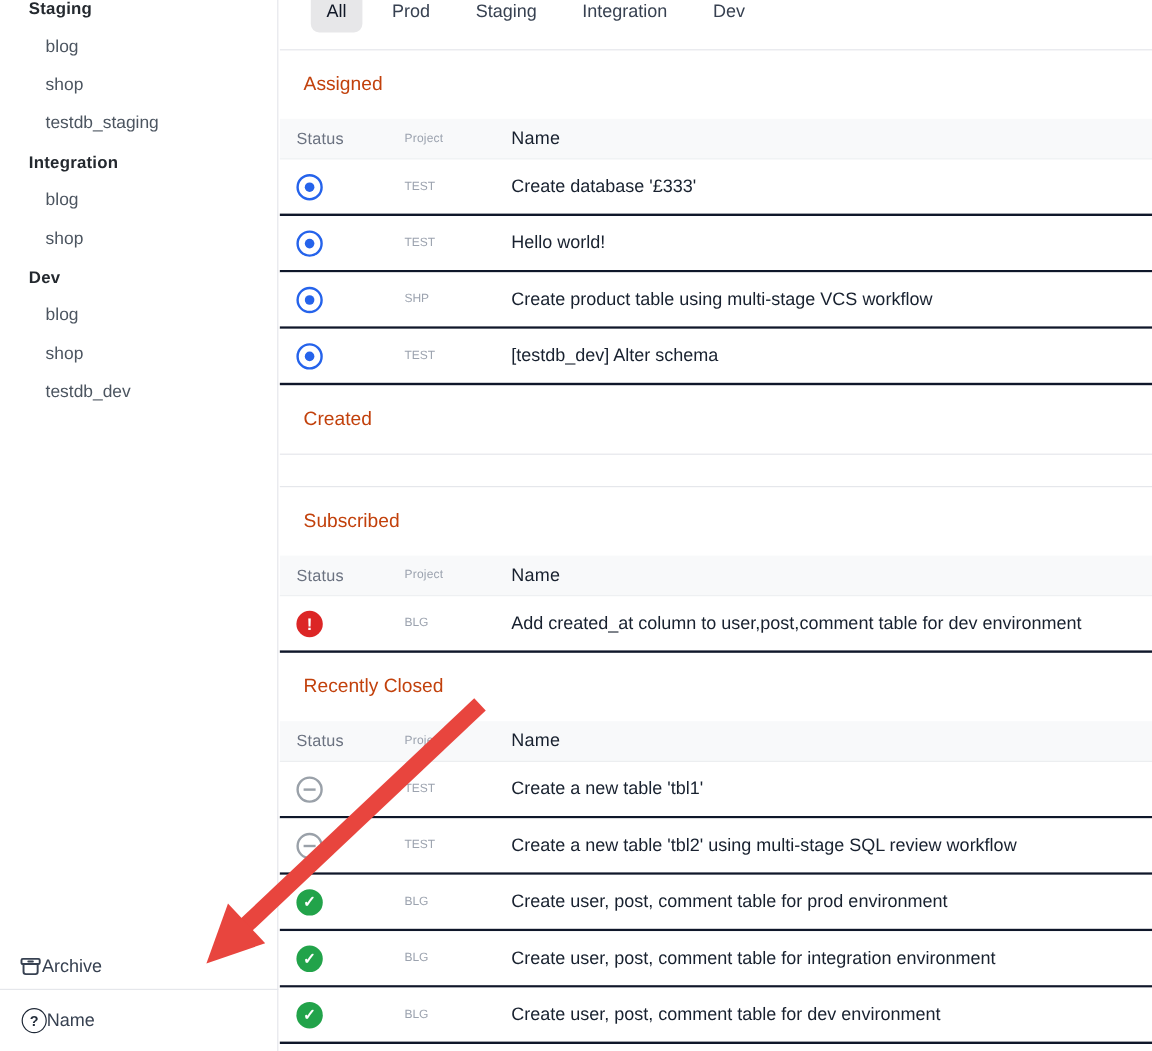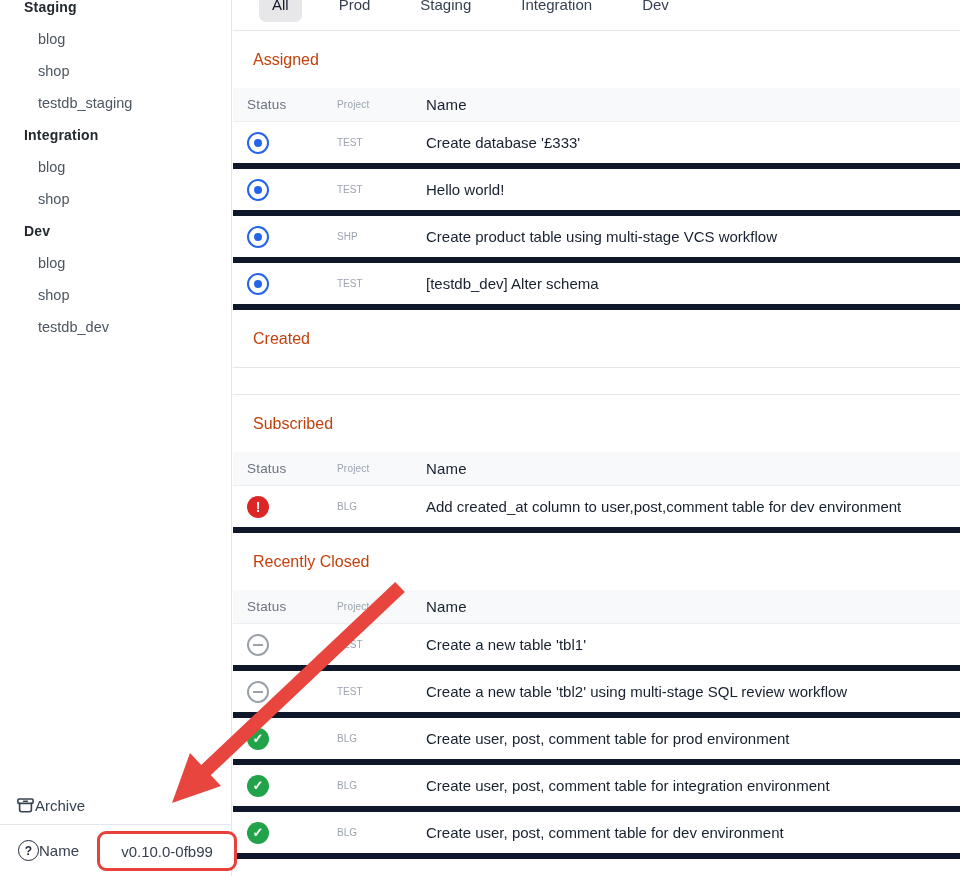--- a/index.html
+++ b/index.html
@@ -24,32 +24,32 @@
   .help-icon { width:21px; height:21px; border:1.8px solid #1f2937; border-radius:50%;
                display:flex; align-items:center; justify-content:center;
                font-size:12px; font-weight:700; color:#1f2937; }
   .version-badge { position:absolute; left:97px; top:6px; width:140px; height:40px;
                    background:#fff; border:3px solid #e8413c; border-radius:9px;
                    display:flex; align-items:center; justify-content:center;
                    font-size:15px; color:#374151; z-index:20; }
 
   
   .main { position:absolute; left:233px; top:0; width:727px; height:876px; overflow:hidden; }
-  .tabbar { height:31px; border-bottom:1px solid #e5e7eb; display:flex; gap:24px;
+  .tabbar { height:42px; border-bottom:1px solid #e5e7eb; display:flex; gap:12px;
             padding-left:26px; align-items:center; }
   .tab { position:relative; top:-11px; padding:9px 13px; font-size:15px; color:#374151;
          border-radius:7px; cursor:pointer; white-space:nowrap; }
   .tab.selected { background:#e7e7e9; color:#111827; }
 
   .section-title { height:57px; display:flex; align-items:center; padding-left:20px;
                    font-size:16px; font-weight:500; color:#c2410c; }
   .thead { height:34px; display:flex; align-items:center; background:#f8f9fa;
            border-bottom:1px solid #eceef0; padding-left:14px;
            font-size:13.5px; font-weight:500; color:#6b7280; letter-spacing:.2px; }
-  .row { height:47px; display:flex; align-items:center; border-bottom:6px solid #0f172a;
+  .row { height:47px; display:flex; align-items:center; border-bottom:2px solid #0f172a;
          padding-left:14px; cursor:pointer; background:#fff; }
   .col-status { width:90px; flex:none; display:flex; align-items:center; }
   .col-project { width:89px; flex:none; font-size:10px; color:#9ca3af; }
   .col-name { flex:1; font-size:15px; color:#18212f; white-space:nowrap; overflow:hidden; }
   .empty-strip { height:28px; border-top:1px solid #e5e7eb; border-bottom:1px solid #e5e7eb; }
 
   
   .status-icon { width:22px; height:22px; border-radius:50%; display:flex;
                  align-items:center; justify-content:center; flex:none; }
   .st-open { border:2.5px solid #2563eb; background:#fff; }
@@ -92,21 +92,20 @@
             <rect x="2" y="3.2" width="16" height="4.6" rx="1.2"></rect>
             <line x1="8" y1="5.5" x2="12" y2="5.5"></line>
             <path d="M3.8 7.8v6.8a2 2 0 0 0 2 2h8.4a2 2 0 0 0 2-2V7.8"></path>
           </svg>
         </span>
         <span class="bottom-label">Archive</span>
       </div>
       <div class="bottom-row help-row">
         <span class="help-icon">?</span>
         <span class="bottom-label">Name</span>
-        <span class="version-badge">v0.10.0-0fb99</span>
       </div>
     </div>
   </aside>
 
   <main class="main">
     <div class="tabbar" id="tabbar">
         <div class="tab selected">All</div>
         <div class="tab">Prod</div>
         <div class="tab">Staging</div>
         <div class="tab">Integration</div>

